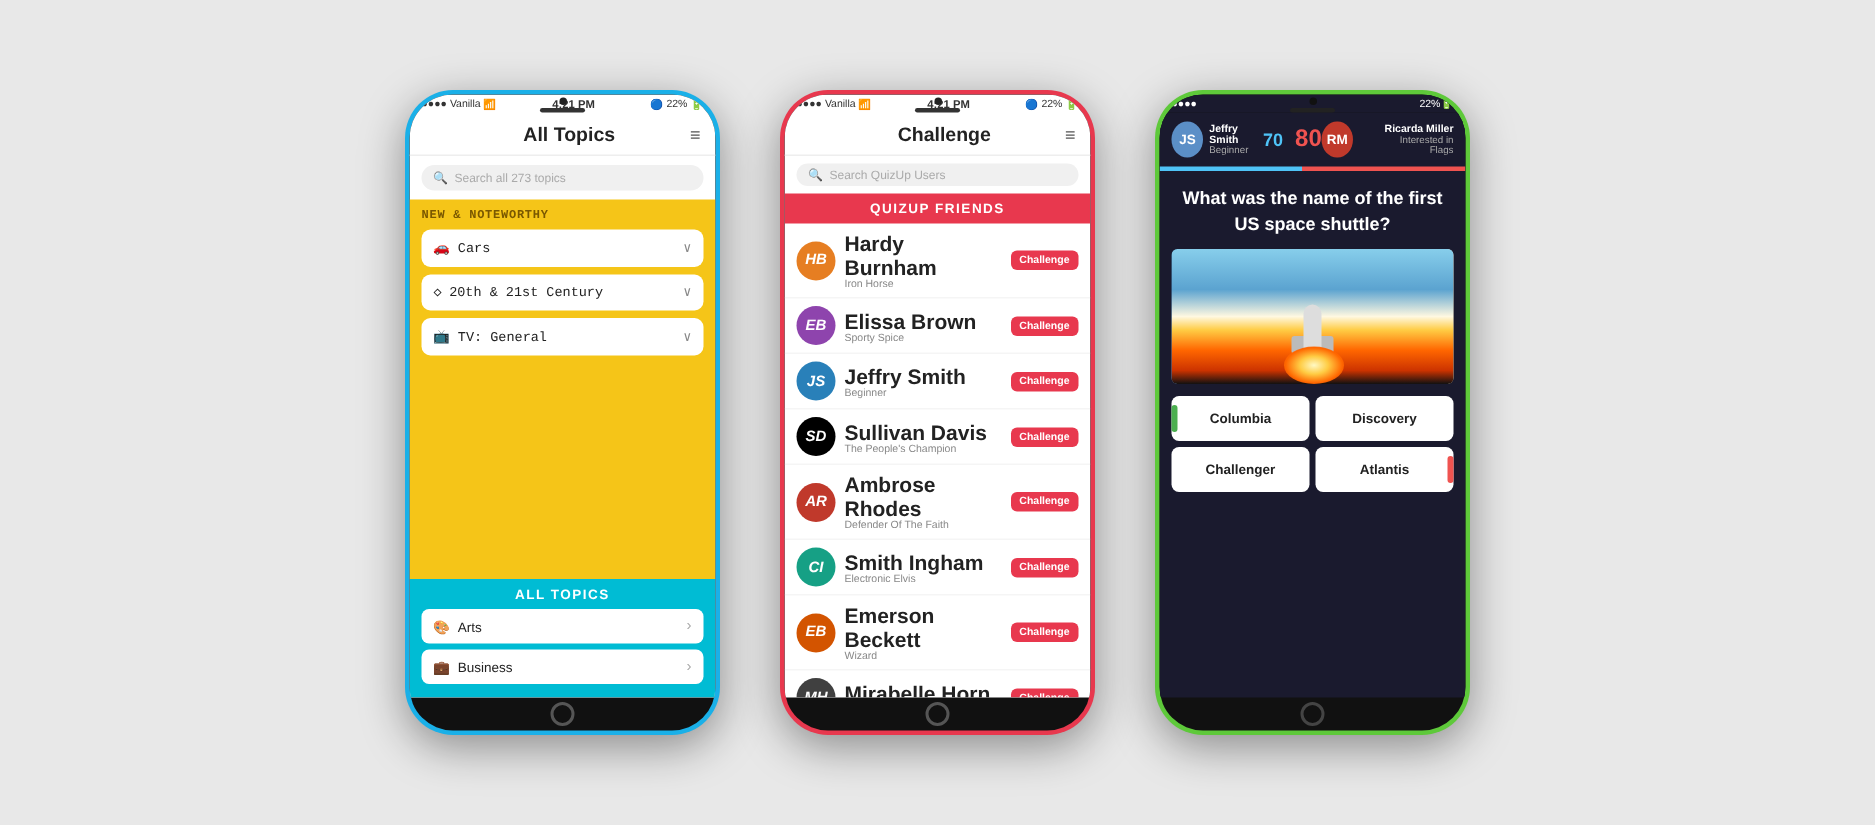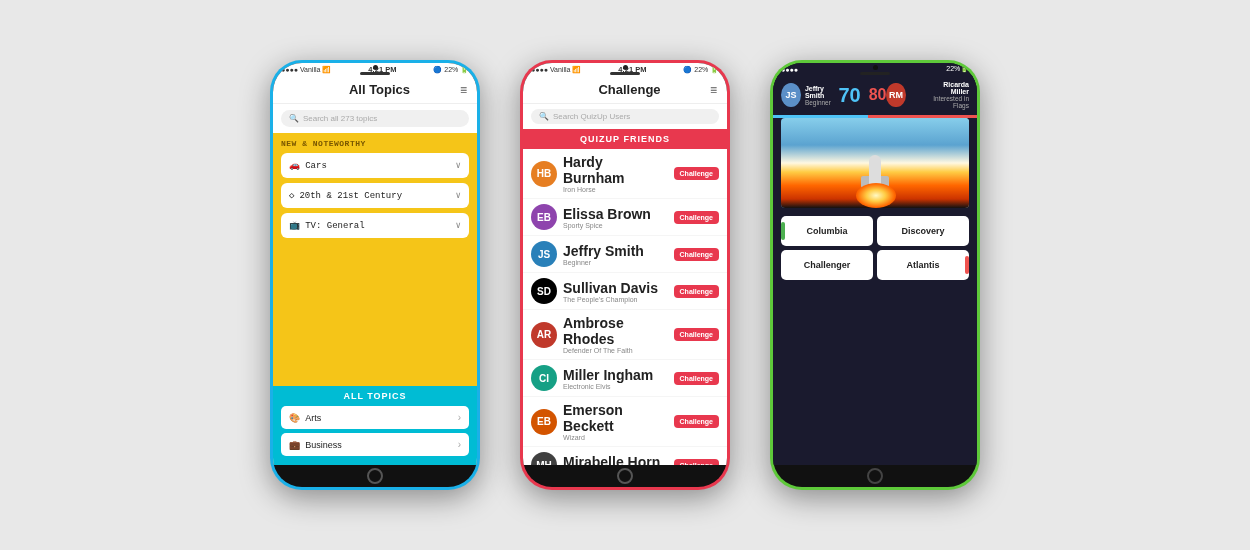--- a/index.html
+++ b/index.html
@@ -216,20 +216,21 @@
       height: 26px;
       border-radius: 50%;
       background: #ddd;
       flex-shrink: 0;
       display: flex;
       align-items: center;
       justify-content: center;
       font-size: 10px;
       font-weight: 700;
       color: #fff;
+      font-style: italic;
     }
     .friend-info { flex: 1; }
     .friend-name { font-size: 14px; font-weight: 600; color: #222; }
     .friend-sub { font-size: 7px; color: #888; }
     .challenge-btn {
       background: #e8384e;
       color: #fff;
       font-size: 7px;
       font-weight: 700;
       padding: 3px 6px;
@@ -263,21 +264,21 @@
       align-items: center;
       justify-content: center;
       color: #fff;
       font-weight: 700;
       overflow: hidden;
     }
     .player-info-left { text-align: left; }
     .player-info-right { text-align: right; }
     .player-name { font-size: 7px; color: #fff; font-weight: 600; }
     .player-level { font-size: 6.5px; color: #aaa; }
-    .player-score-blue { font-size: 20px; font-weight: 700; color: #4fc3f7; }
+    .player-score-blue { font-size: 12px; font-weight: 700; color: #4fc3f7; }
     .player-score-red { font-size: 16px; font-weight: 700; color: #ef5350; }
 
     .progress-bar-container {
       display: flex;
       height: 3px;
     }
     .progress-blue { background: #4fc3f7; flex: 7; }
     .progress-red { background: #ef5350; flex: 8; }
 
     .quiz-question {
@@ -578,21 +579,21 @@
             <div class="friend-avatar" style="background:#c0392b">AR</div>
             <div class="friend-info">
               <div class="friend-name">Ambrose Rhodes</div>
               <div class="friend-sub">Defender Of The Faith</div>
             </div>
             <div class="challenge-btn">Challenge</div>
           </div>
           <div class="friend-row">
             <div class="friend-avatar" style="background:#16a085">CI</div>
             <div class="friend-info">
-              <div class="friend-name">Miller Ingham</div>
+              <div class="friend-name">Smith Ingham</div>
               <div class="friend-sub">Electronic Elvis</div>
             </div>
             <div class="challenge-btn">Challenge</div>
           </div>
           <div class="friend-row">
             <div class="friend-avatar" style="background:#d35400">EB</div>
             <div class="friend-info">
               <div class="friend-name">Emerson Beckett</div>
               <div class="friend-sub">Wizard</div>
             </div>
@@ -653,20 +654,21 @@
             </div>
             <div class="player-avatar" style="background:#c0392b">RM</div>
           </div>
         </div>
 
         <div class="progress-bar-container">
           <div class="progress-blue"></div>
           <div class="progress-red"></div>
         </div>
 
+        <div class="quiz-question">What was the name of the first US space shuttle?</div>
 
         <div class="quiz-image">
           <div class="shuttle-img">
             <div class="shuttle-wings"></div>
             <div class="shuttle-body"></div>
             <div class="smoke"></div>
           </div>
         </div>
 
         <div class="quiz-answers">

